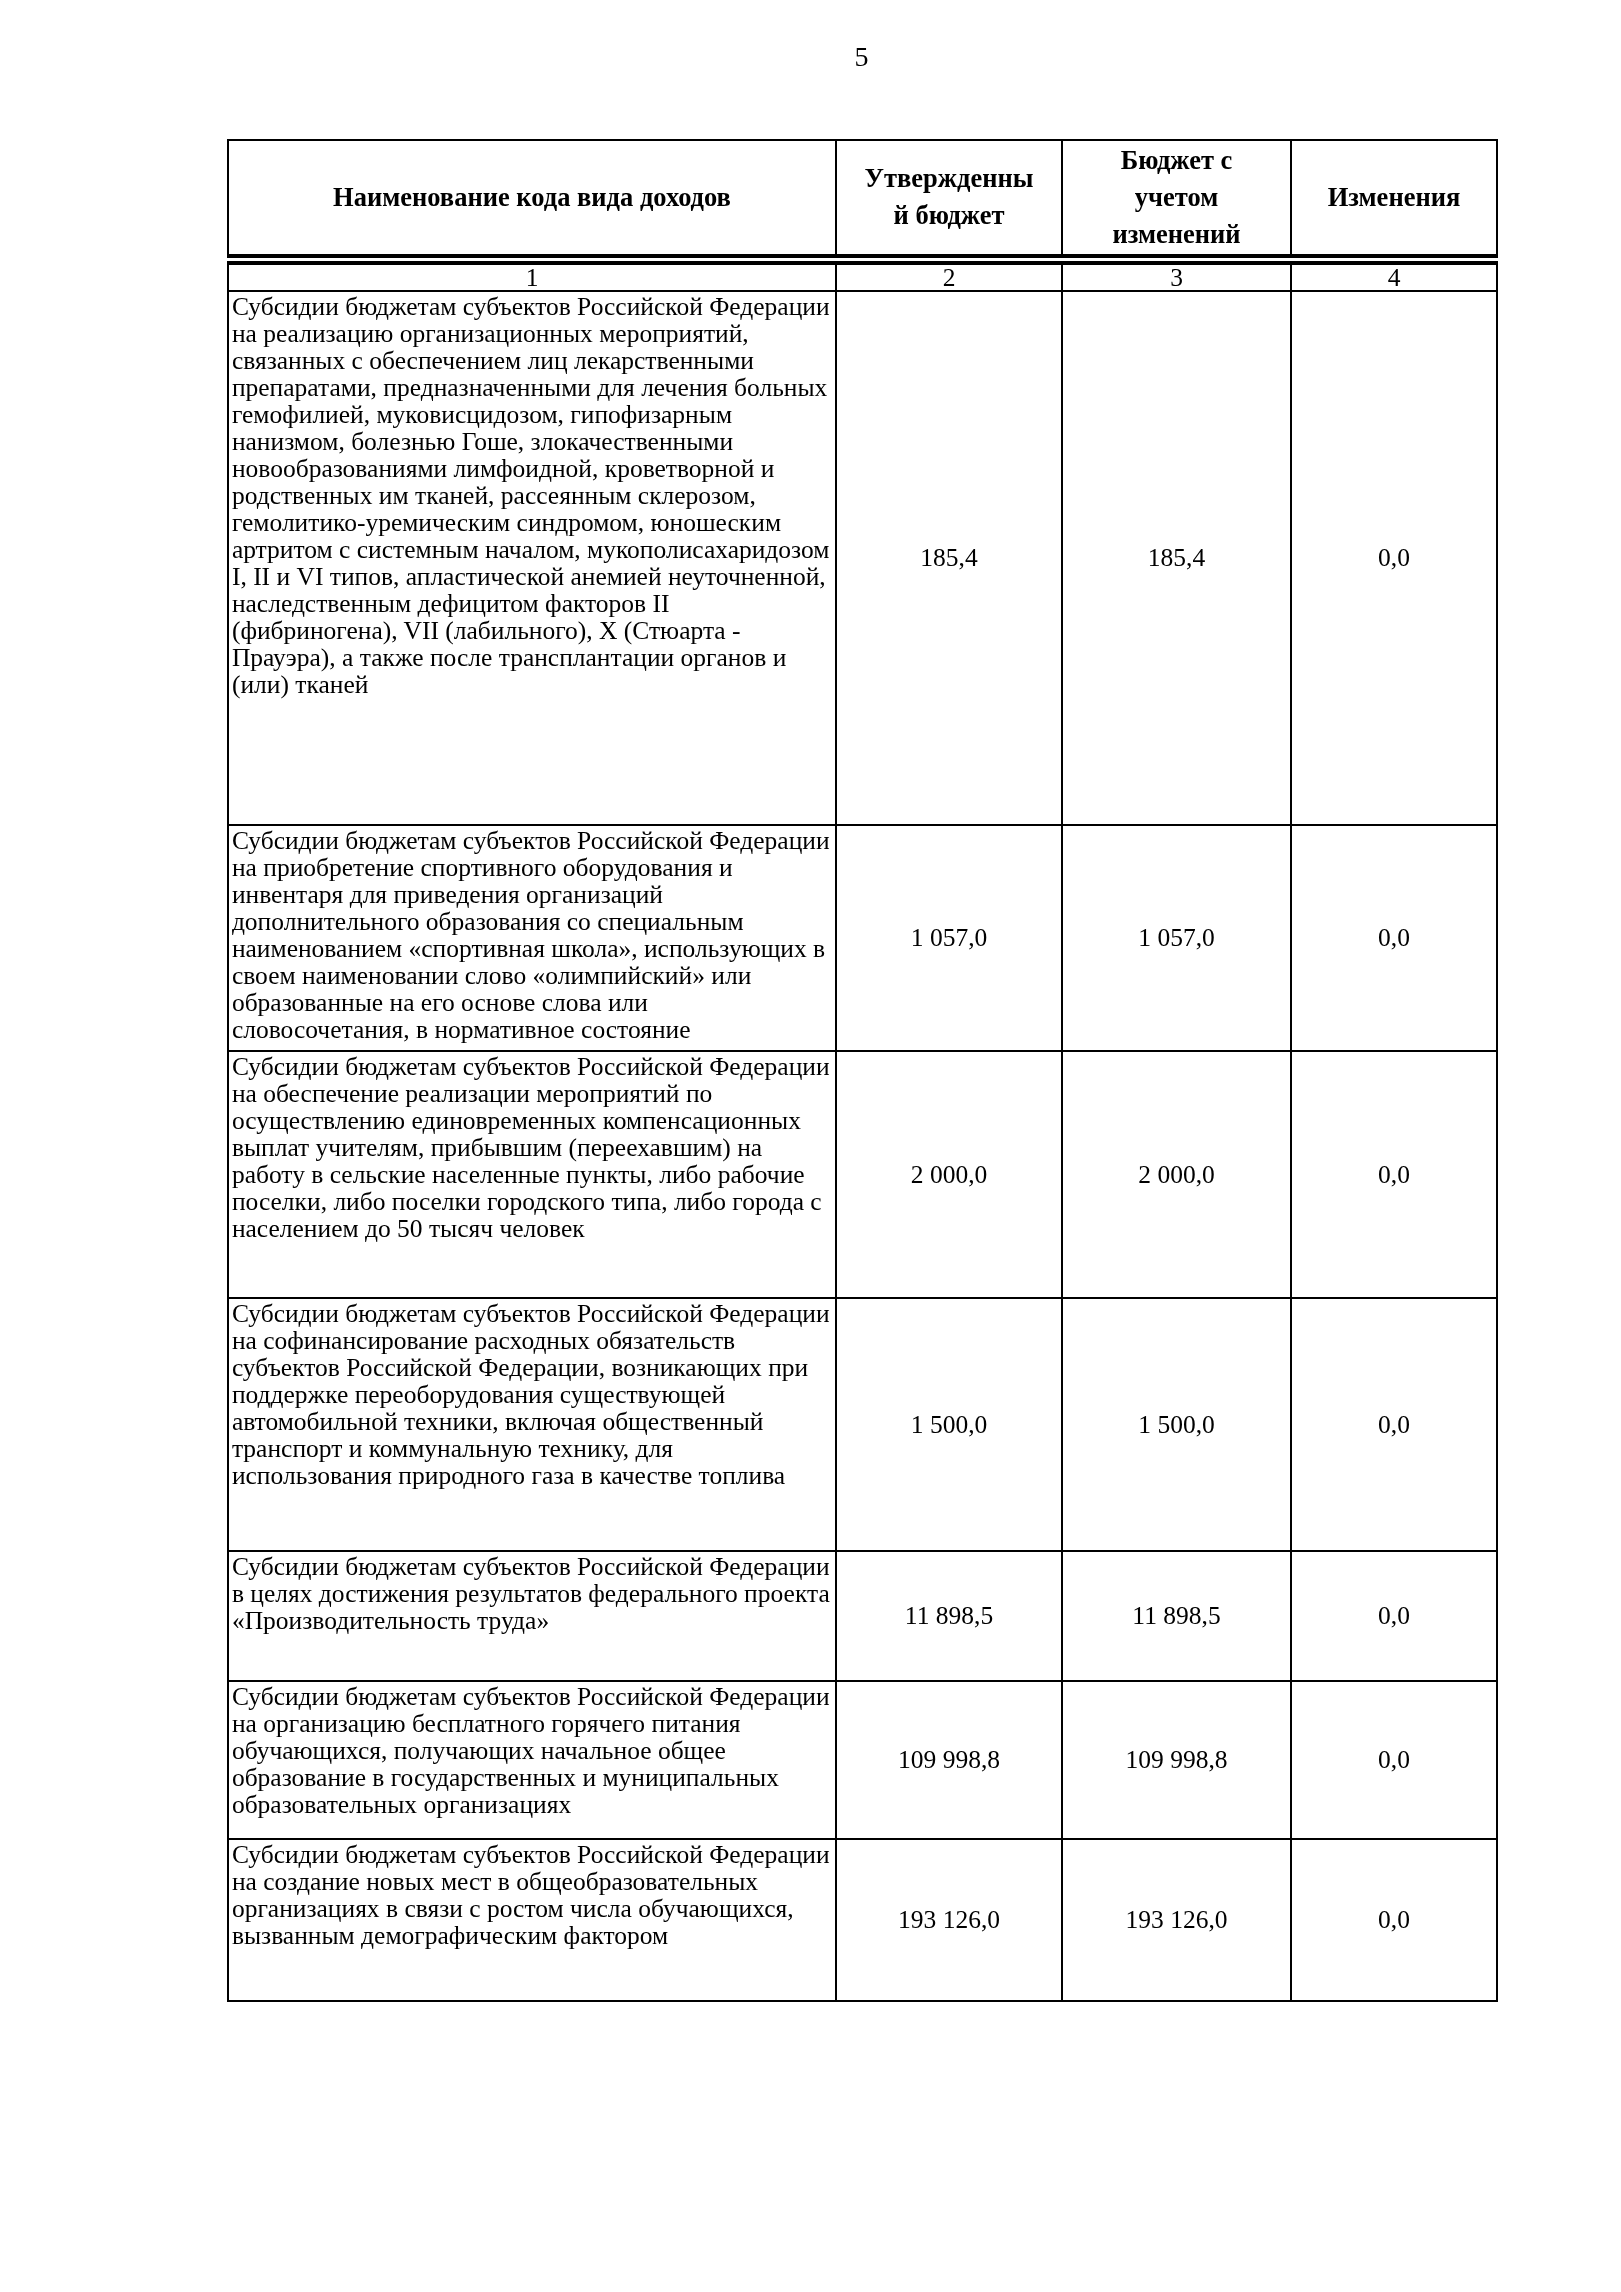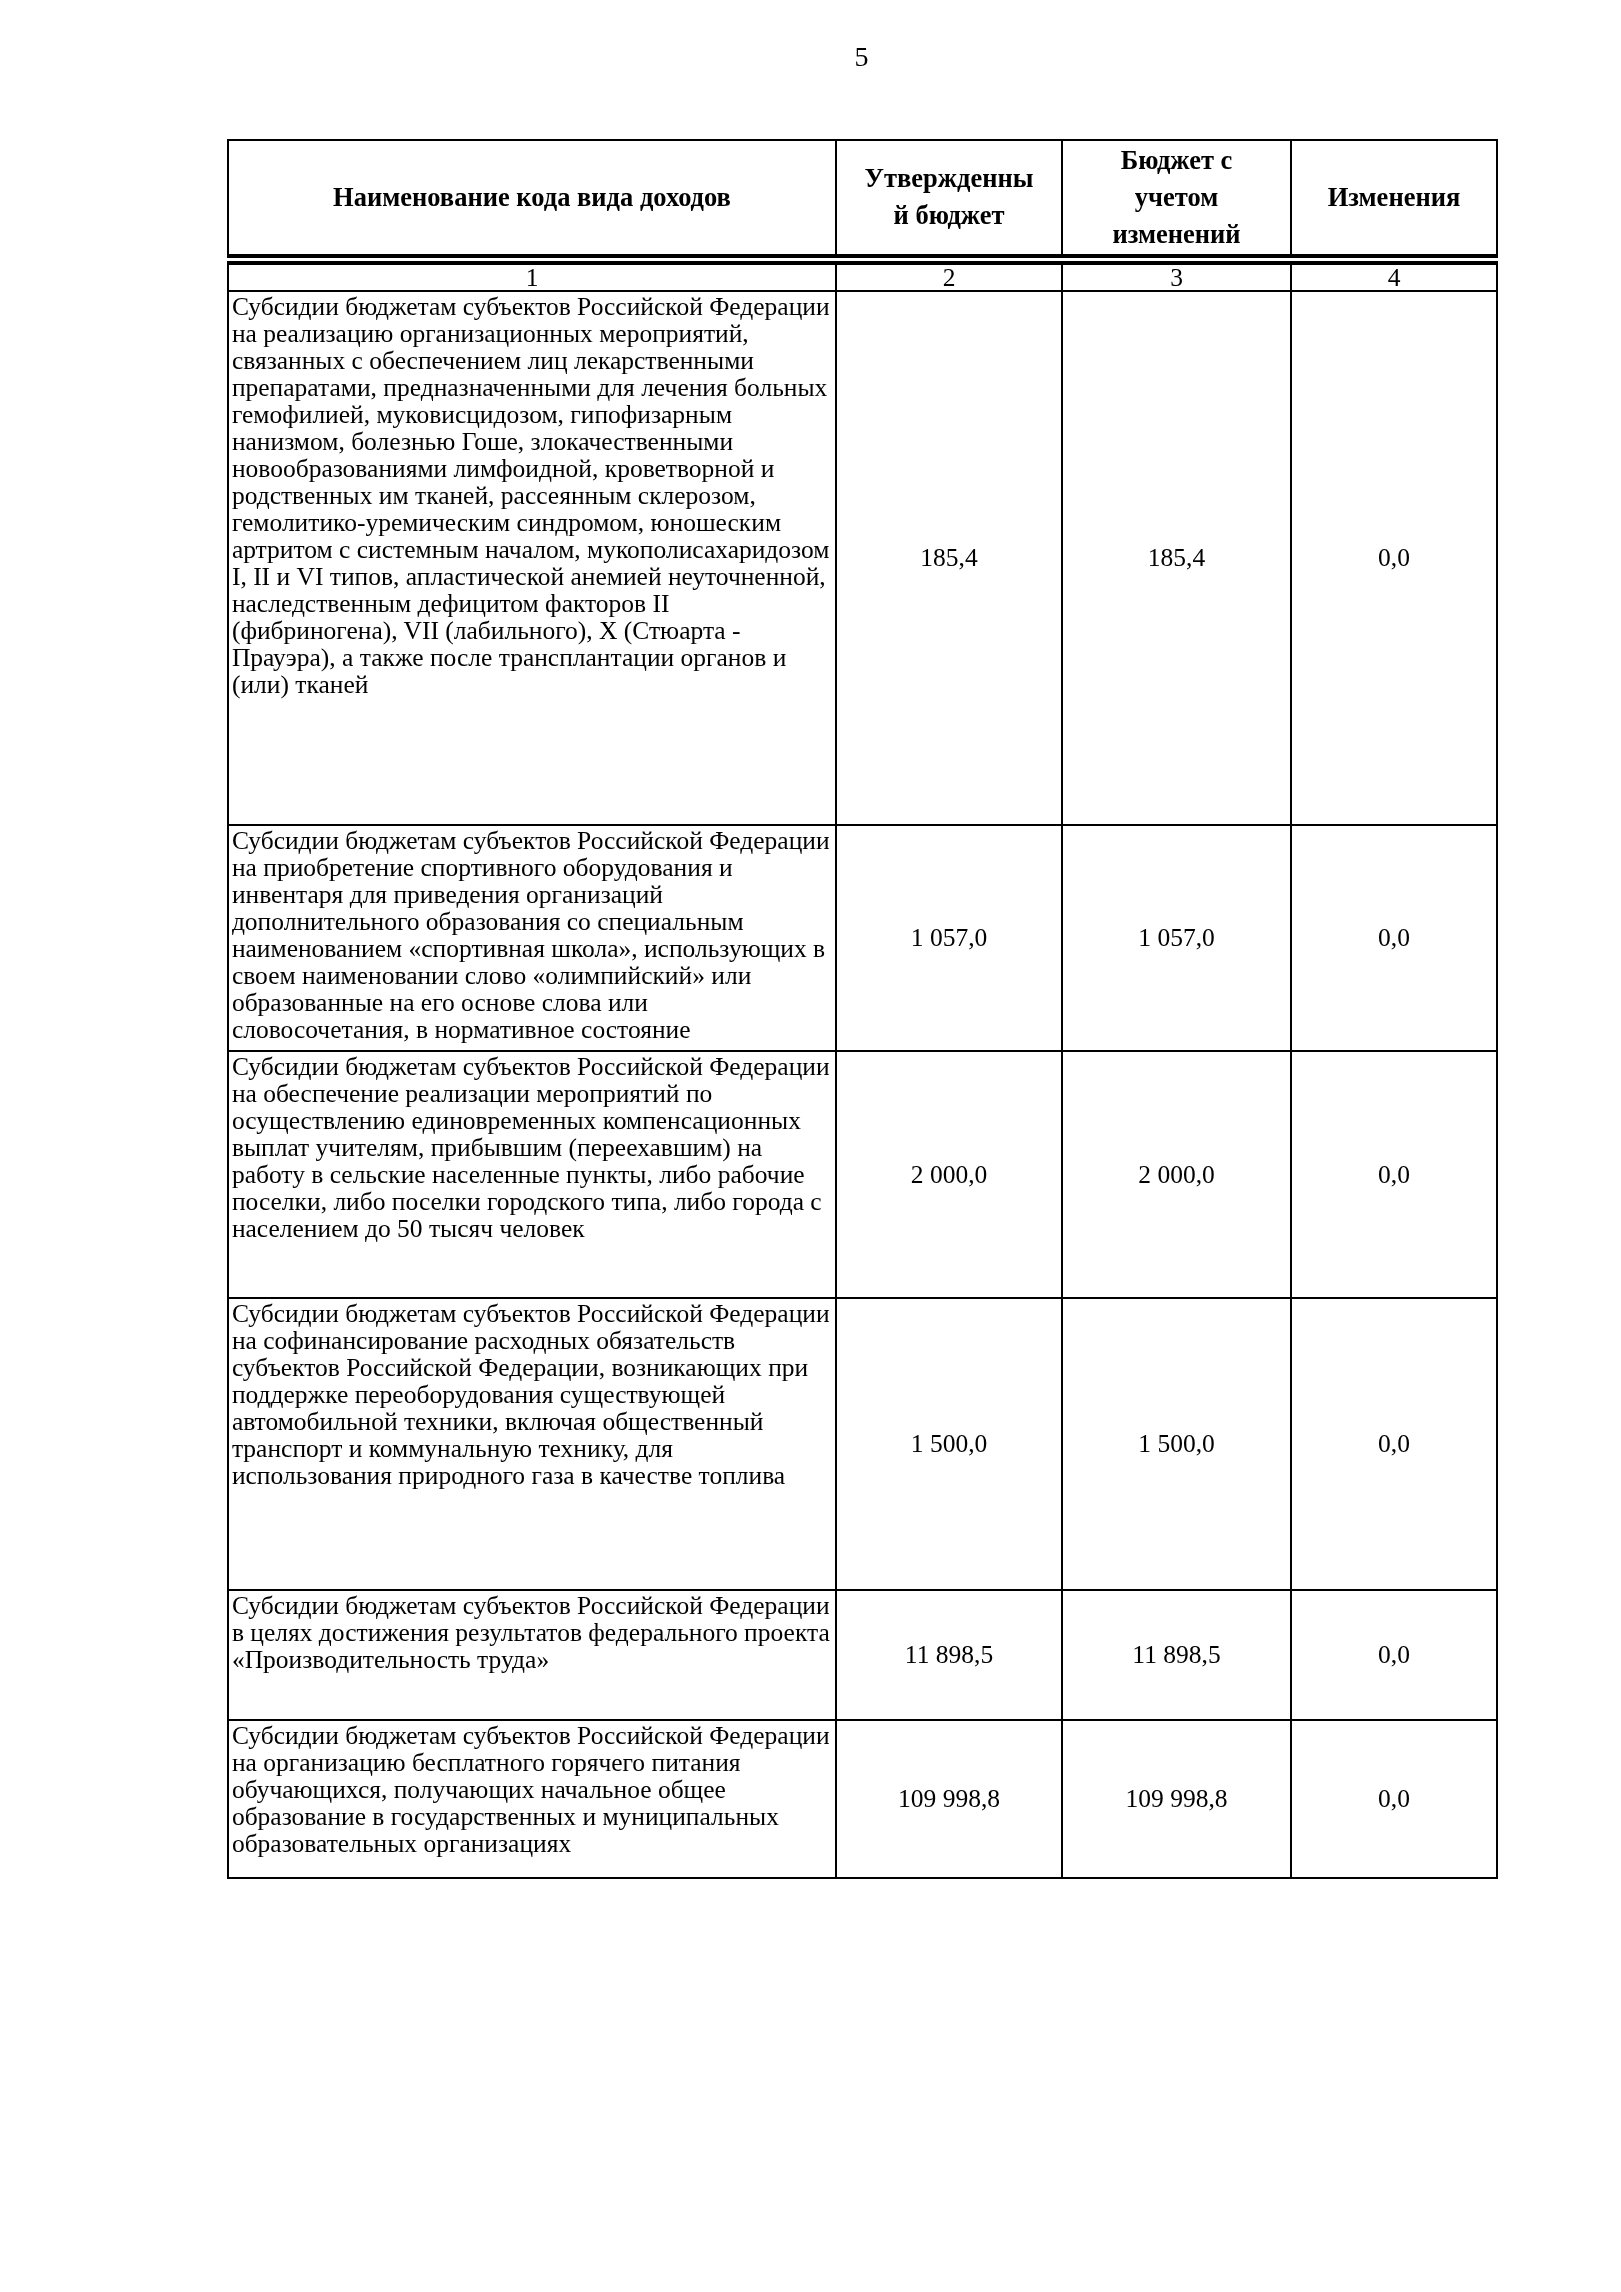--- a/index.html
+++ b/index.html
@@ -55,21 +55,21 @@
     font-size: 25.5px;
     text-align: center;
     vertical-align: middle;
     white-space: nowrap;
     padding: 0;
     border-radius: 6px;
   }
   tbody tr:nth-child(1) { height: 534px; }
   tbody tr:nth-child(2) { height: 226px; }
   tbody tr:nth-child(3) { height: 247px; }
-  tbody tr:nth-child(4) { height: 292px; }
+  tbody tr:nth-child(4) { height: 253px; }
   tbody tr:nth-child(5) { height: 130px; }
   tbody tr:nth-child(6) { height: 158px; margin-top: 24px; }
   tbody tr:nth-child(7) { height: 162px; }
 </style>
 </head>
 <body>
 
 <div class="page-number">5</div>
 
 <table class="budget">
@@ -126,15 +126,21 @@
       <td class="num-cell">11 898,5</td>
       <td class="num-cell">11 898,5</td>
       <td class="num-cell">0,0</td>
     </tr>
     <tr>
       <td class="name-cell">Субсидии бюджетам субъектов Российской Федерации на организацию бесплатного горячего питания обучающихся, получающих начальное общее образование в государственных и муниципальных образовательных организациях</td>
       <td class="num-cell">109 998,8</td>
       <td class="num-cell">109 998,8</td>
       <td class="num-cell">0,0</td>
     </tr>
+    <tr>
+      <td class="name-cell">Субсидии бюджетам субъектов Российской Федерации на создание новых мест в общеобразовательных организациях в связи с ростом числа обучающихся, вызванным демографическим фактором</td>
+      <td class="num-cell">193 126,0</td>
+      <td class="num-cell">193 126,0</td>
+      <td class="num-cell">0,0</td>
+    </tr>
   </tbody>
 </table>
 
 
 </body></html>

